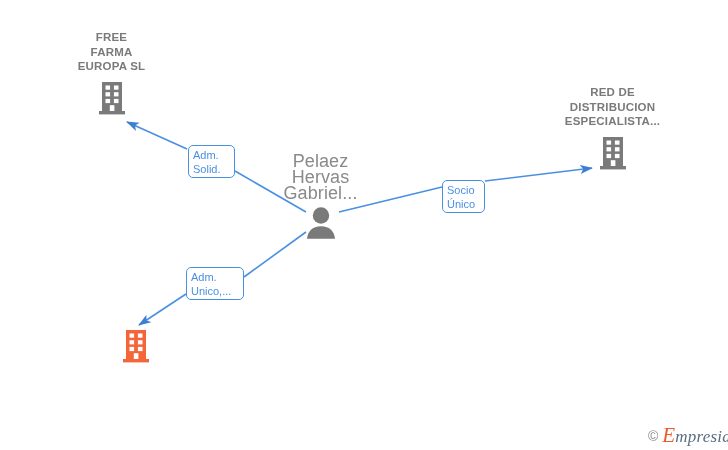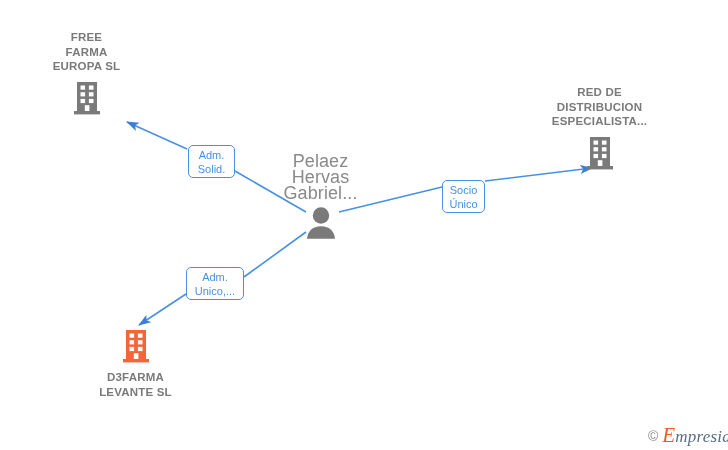--- a/index.html
+++ b/index.html
@@ -50,21 +50,20 @@
   }
   .edge-label {
     position: absolute;
     box-sizing: border-box;
     border: 1.3px solid #4a90e2;
     border-radius: 5px;
     background: #ffffff;
     color: #4a90e2;
     font-size: 11px;
     line-height: 14px;
-    text-align: center;
     padding: 2px 4px 0 4px;
     white-space: pre-line;
     font-family: "Liberation Sans", sans-serif;
   }
   .watermark {
     position: absolute;
     display: flex;
     align-items: center;
     gap: 4px;
   }
@@ -106,40 +105,40 @@
 
     <line x1="339" y1="212" x2="442" y2="187" stroke="#4a90e2" stroke-width="1.6"></line>
 
     <line x1="485" y1="181" x2="592" y2="168" stroke="#4a90e2" stroke-width="1.6" marker-end="url(#arrowblue)"></line>
 
     <line x1="306" y1="232" x2="244" y2="277" stroke="#4a90e2" stroke-width="1.6"></line>
 
     <line x1="186" y1="294" x2="139" y2="325" stroke="#4a90e2" stroke-width="1.6" marker-end="url(#arrowblue)"></line>
   </svg>
 
-  <div class="node" style="left:29px; top:30px; width:115px;">
+  <div class="node" style="left:54px; top:30px; width:115px;">
     <div class="node-label">FREE
 FARMA
 EUROPA SL</div>
     <span class="icon-wrap">
       <svg width="32" height="36" viewBox="0 0 32 36" style="margin-top:6px;">
         <rect x="6" y="2" width="20" height="29" fill="#7a7a7a"></rect>
         <rect x="3" y="31" width="26" height="3.4" fill="#7a7a7a"></rect>
         <rect x="9.5" y="5.5" width="4.6" height="4.2" fill="#ffffff"></rect>
         <rect x="17.9" y="5.5" width="4.6" height="4.2" fill="#ffffff"></rect>
         <rect x="9.5" y="12.2" width="4.6" height="4.2" fill="#ffffff"></rect>
         <rect x="17.9" y="12.2" width="4.6" height="4.2" fill="#ffffff"></rect>
         <rect x="9.5" y="18.9" width="4.6" height="4.2" fill="#ffffff"></rect>
         <rect x="17.9" y="18.9" width="4.6" height="4.2" fill="#ffffff"></rect>
         <rect x="13.8" y="25.2" width="4.6" height="5.8" fill="#ffffff"></rect>
       </svg>
     </span>
   </div>
 
-  <div class="node" style="left:533px; top:85px; width:133px;">
+  <div class="node" style="left:546px; top:85px; width:133px;">
     <div class="node-label">RED DE
 DISTRIBUCION
 ESPECIALISTA...</div>
     <span class="icon-wrap">
       <svg width="32" height="36" viewBox="0 0 32 36" style="margin-top:6px;">
         <rect x="6" y="2" width="20" height="29" fill="#7a7a7a"></rect>
         <rect x="3" y="31" width="26" height="3.4" fill="#7a7a7a"></rect>
         <rect x="9.5" y="5.5" width="4.6" height="4.2" fill="#ffffff"></rect>
         <rect x="17.9" y="5.5" width="4.6" height="4.2" fill="#ffffff"></rect>
         <rect x="9.5" y="12.2" width="4.6" height="4.2" fill="#ffffff"></rect>
@@ -158,22 +157,20 @@
         <rect x="3" y="31" width="26" height="3.4" fill="#f4663a"></rect>
         <rect x="9.5" y="5.5" width="4.6" height="4.2" fill="#ffffff"></rect>
         <rect x="17.9" y="5.5" width="4.6" height="4.2" fill="#ffffff"></rect>
         <rect x="9.5" y="12.2" width="4.6" height="4.2" fill="#ffffff"></rect>
         <rect x="17.9" y="12.2" width="4.6" height="4.2" fill="#ffffff"></rect>
         <rect x="9.5" y="18.9" width="4.6" height="4.2" fill="#ffffff"></rect>
         <rect x="17.9" y="18.9" width="4.6" height="4.2" fill="#ffffff"></rect>
         <rect x="13.8" y="25.2" width="4.6" height="5.8" fill="#ffffff"></rect>
       </svg>
     </span>
-    <div class="node-label" style="margin-top:6px;">D3FARMA
-LEVANTE  SL</div>
   </div>
 
   <div class="node" style="left:265px; top:153px; width:111px;">
     <div class="person-label">Pelaez
 Hervas
 Gabriel...</div>
     <span class="icon-wrap">
       <svg width="34" height="36" viewBox="0 0 34 36" style="margin-top:4px;">
         <circle cx="17" cy="10.5" r="8.2" fill="#7a7a7a"></circle>
         <path d="M17 21.2 C8.2 21.2 3.6 26.6 3.0 33.8 L31.0 33.8 C30.4 26.6 25.8 21.2 17 21.2 Z" fill="#7a7a7a"></path>

